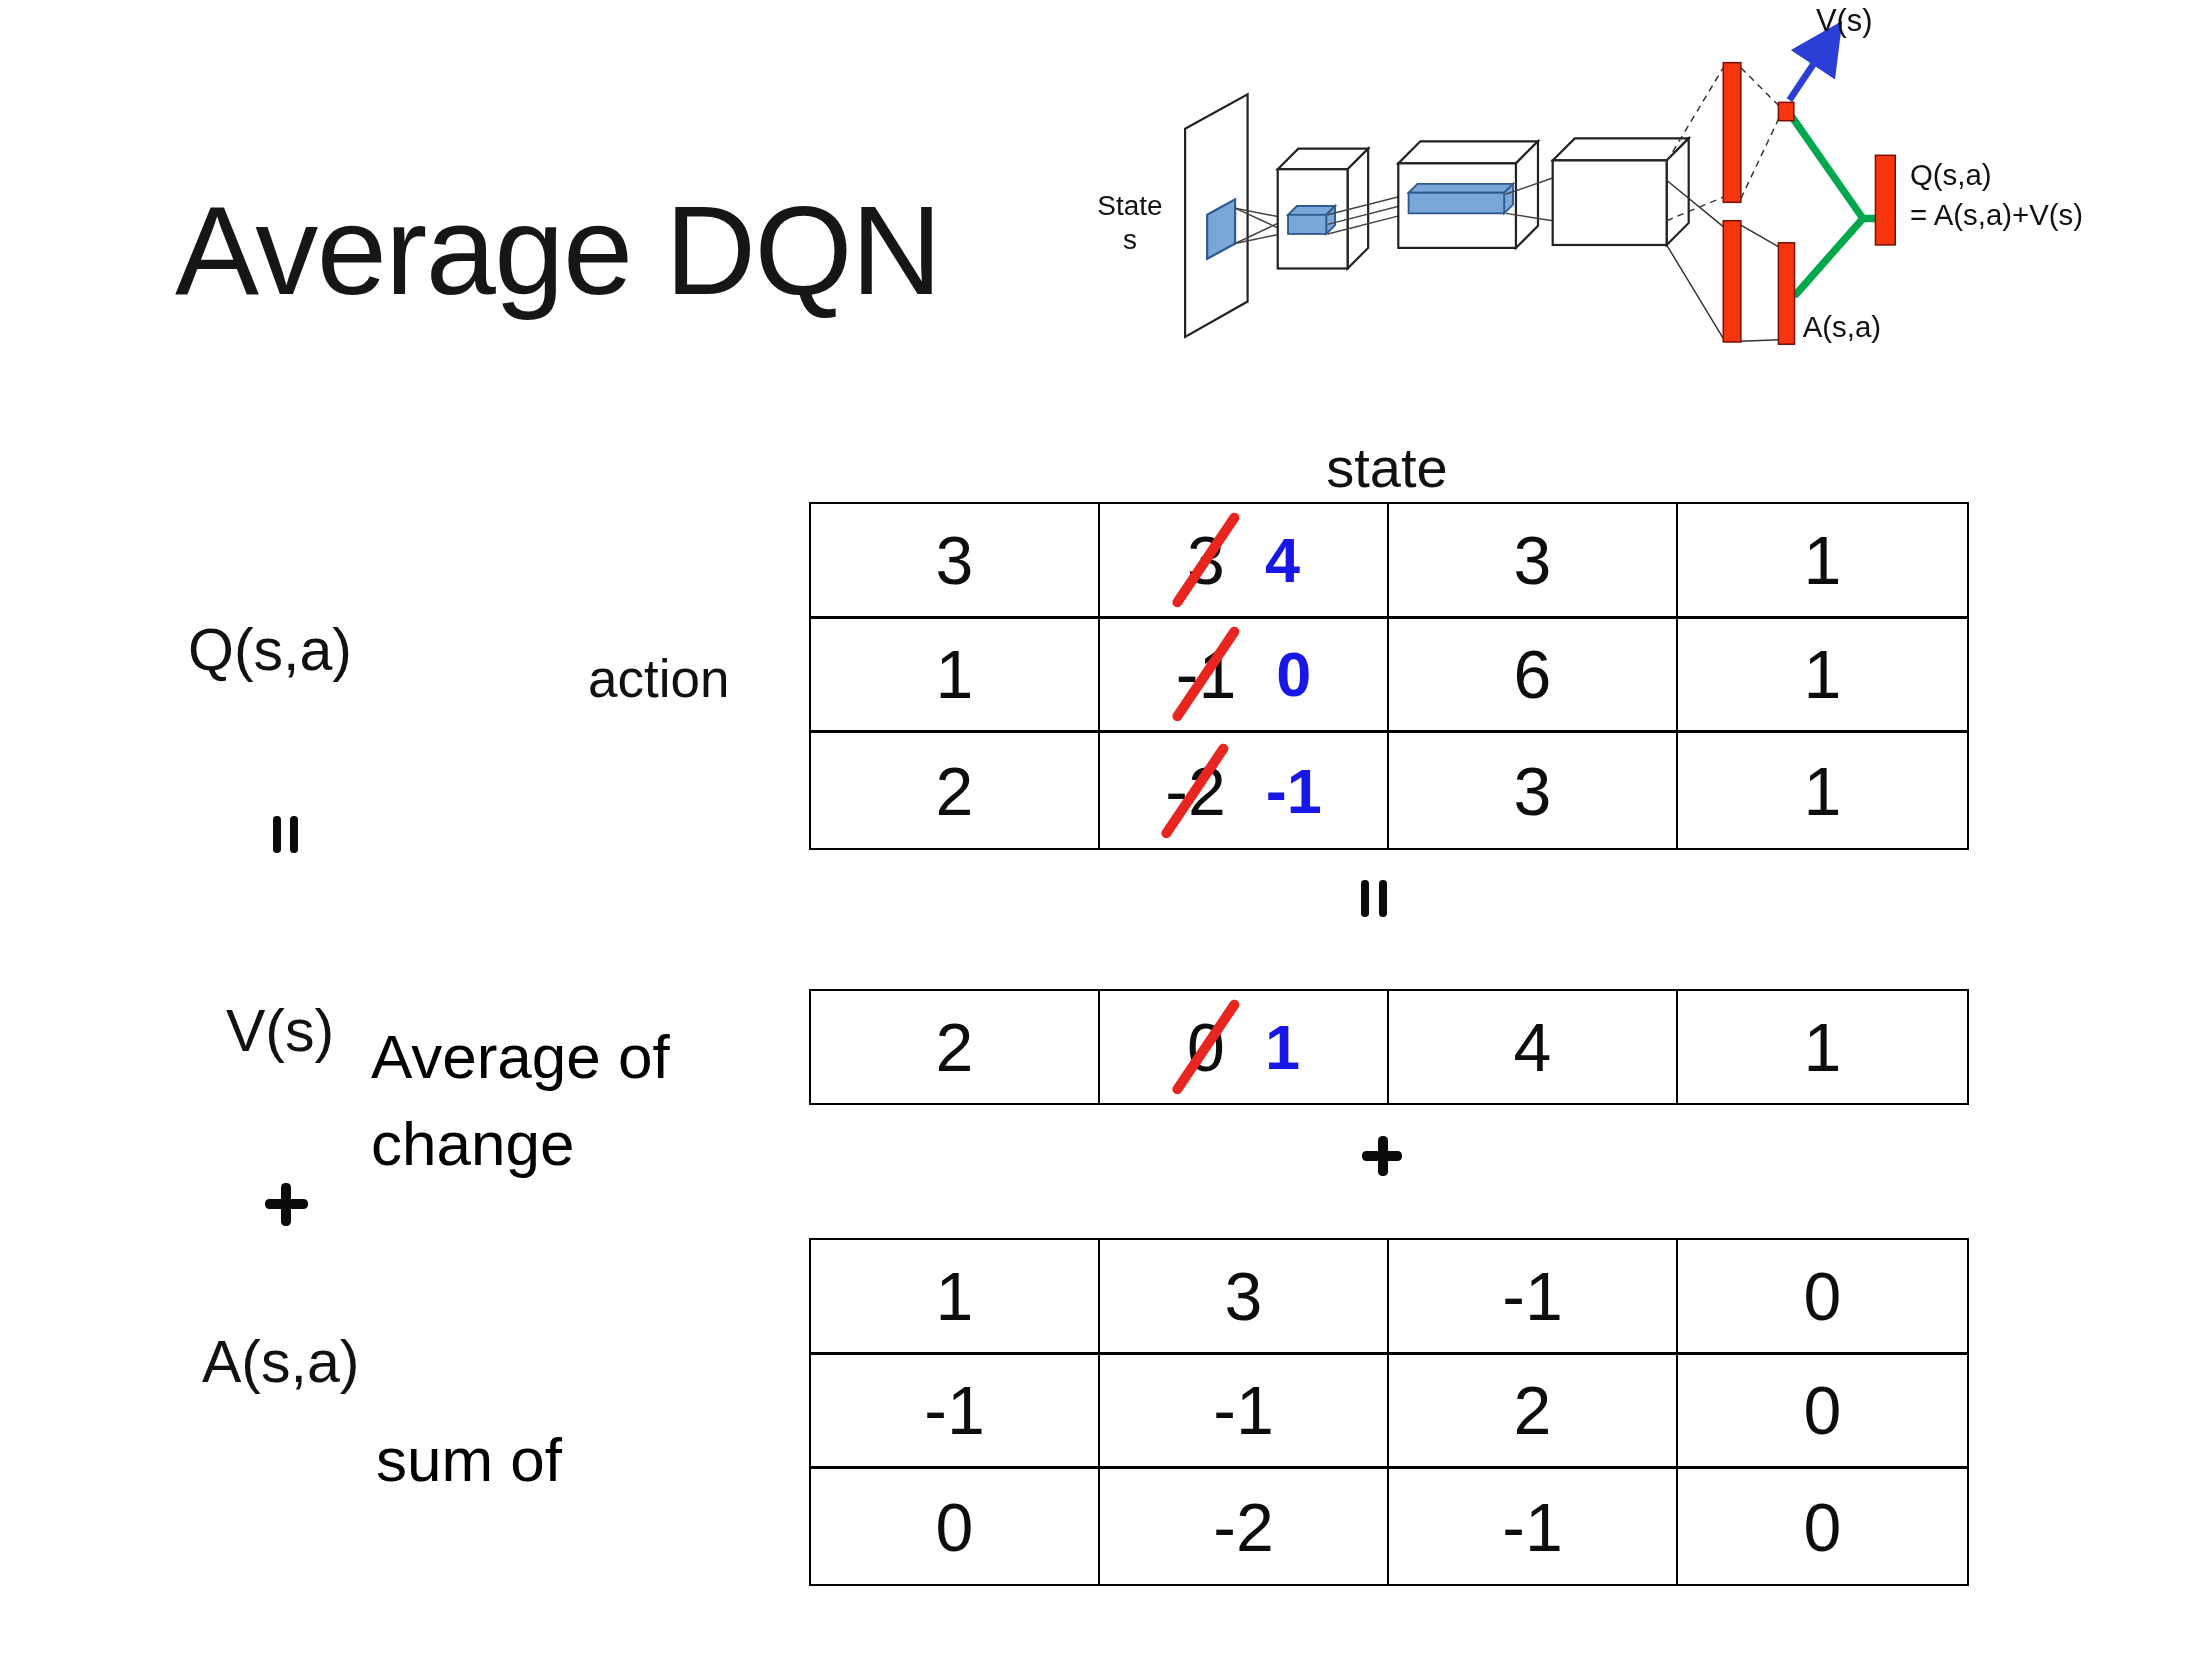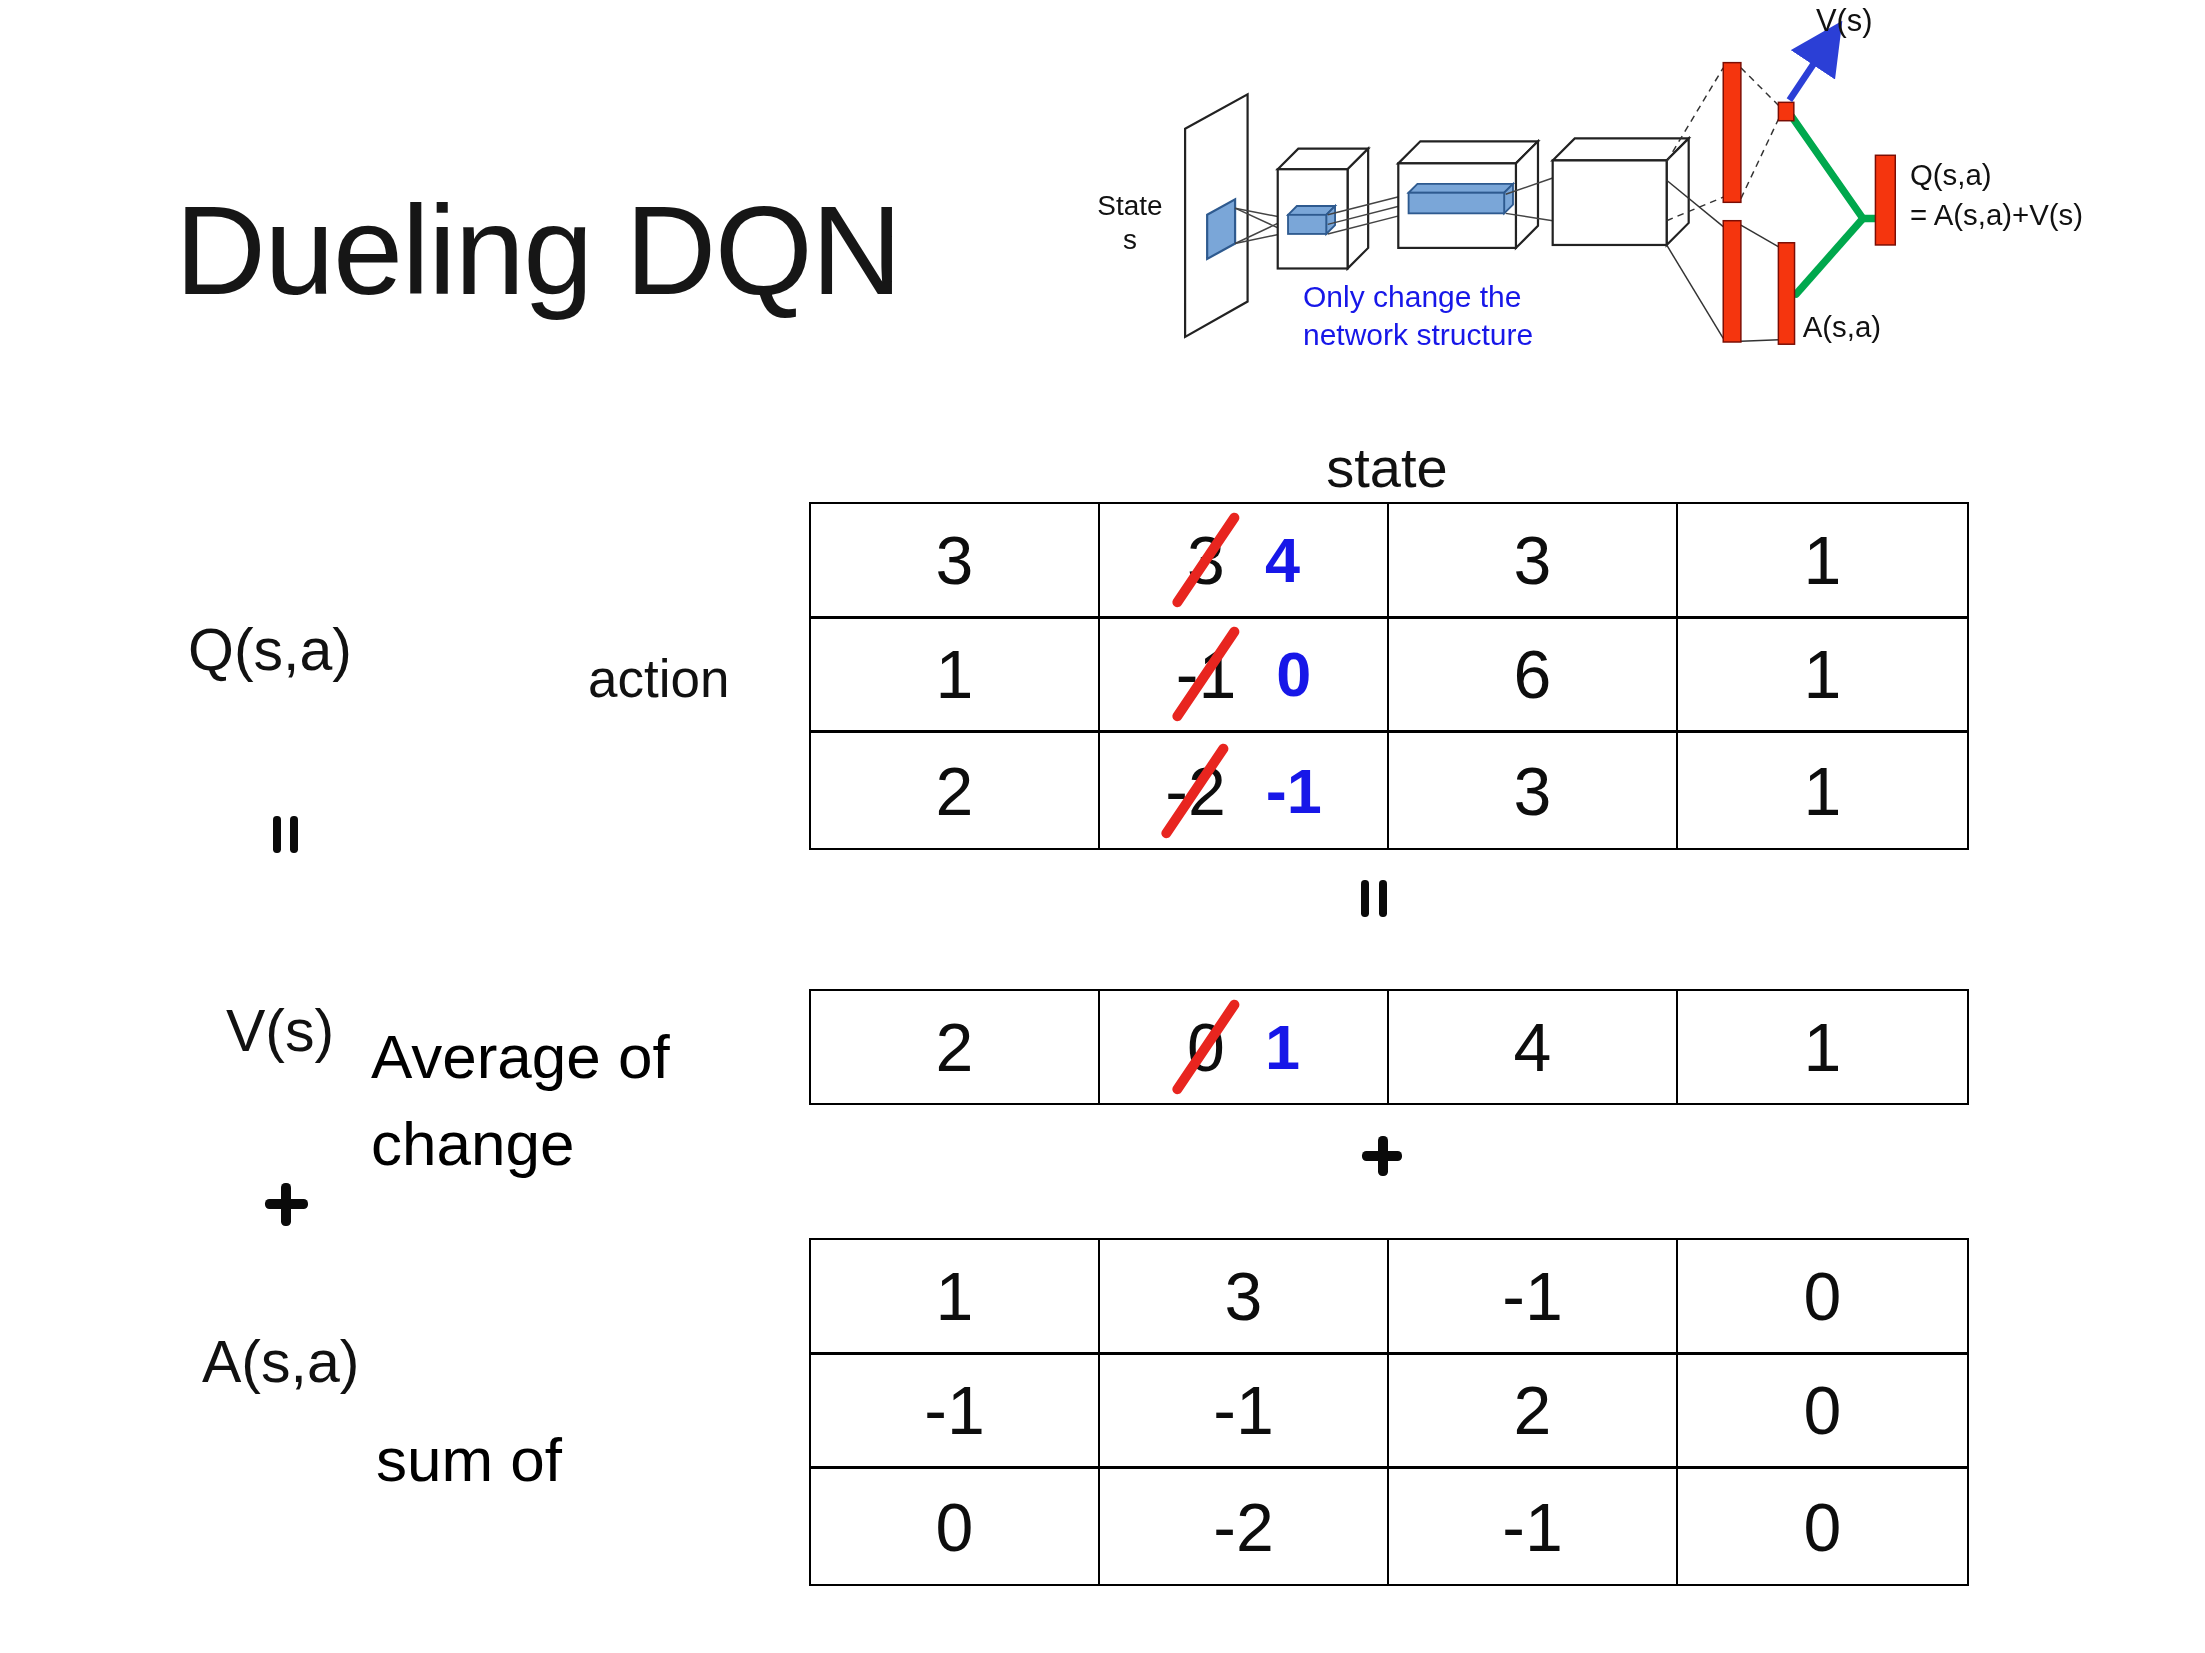--- a/index.html
+++ b/index.html
@@ -49,21 +49,21 @@
   .newnum{color:#1717e8; font-weight:bold; margin-left:40px; font-size:63px;}
   
   .diag-note{left:1303px; top:278px; font-size:30px; line-height:38px; color:#1717e8;}
   svg text{font-family:"Liberation Sans", sans-serif; fill:#111;}
 </style>
 </head>
 <body>
 
 <div class="slide">
 
-  <div class="abs title">Dueling DQN</div>
+  <div class="abs title">Average DQN</div>
 
   <svg class="abs" style="left:1066px; top:0px;" width="1066" height="412" viewBox="1450 0 1450 560">
     <defs>
       <marker id="bluehead" markerWidth="8" markerHeight="8" refX="4" refY="4" orient="auto">
         <path d="M0,0 L8,4 L0,8 z" fill="#2b3fd6"></path>
       </marker>
     </defs>
 
     <polygon points="1612,175 1697,128 1697,410 1612,458" fill="#ffffff" stroke="#222" stroke-width="3"></polygon>
 
@@ -154,24 +154,20 @@
     <line x1="2434" y1="136" x2="2486" y2="58" stroke="#2b3fd6" stroke-width="9" marker-end="url(#bluehead)"></line>
 
     <text x="2470" y="42" font-size="42">V(s)</text>
     <text x="2598" y="252" font-size="40">Q(s,a)</text>
     <text x="2598" y="306" font-size="40">= A(s,a)+V(s)</text>
     <text x="2452" y="458" font-size="40">A(s,a)</text>
     <text x="1537" y="292" font-size="38" text-anchor="middle">State</text>
     <text x="1537" y="338" font-size="38" text-anchor="middle">s</text>
   </svg>
 
-  <div class="abs diag-note">
-    <div>Only change the</div>
-    <div>network structure</div>
-  </div>
 
   <div class="abs mlabel lbl-q">Q(s,a)</div>
   <div class="abs mlabel lbl-v">V(s)</div>
   <div class="abs mlabel lbl-a">A(s,a)</div>
   <div class="abs mlabel lbl-action">action</div>
   <div class="abs mlabel lbl-state">state</div>
 
   <div class="abs blue-note note-avg">
     <div>Average of</div>
     <div>change</div>

